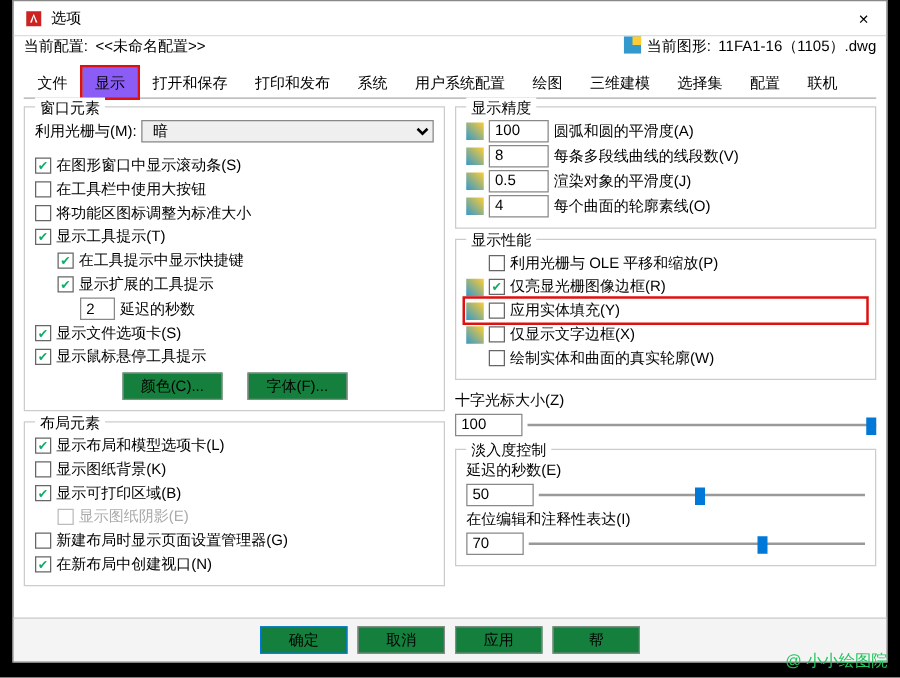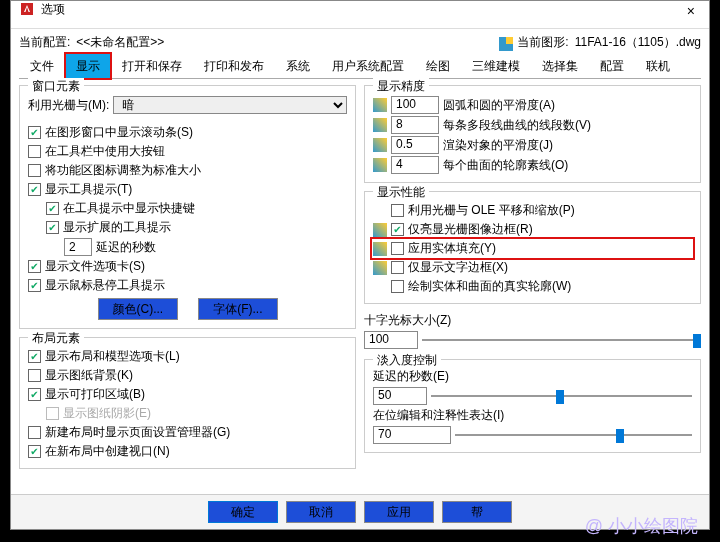--- a/index.html
+++ b/index.html
@@ -1,50 +1,50 @@
 <!DOCTYPE html>
 <html><head>
 <meta charset="utf-8">
 <style>
 *{box-sizing:border-box;font-family:"Microsoft YaHei","SimSun",sans-serif;font-size:12px}
 body{margin:0;background:#000;width:720px;height:542px;overflow:hidden;position:relative}
 .window{position:absolute;left:10px;top:0;width:700px;height:530px;background:#fff;border:1px solid #888}
-.titlebar{height:28px;display:flex;padding:0 8px;border-bottom:1px solid #ddd}
+.titlebar{height:28px;display:flex;align-items:center;padding:0 8px;border-bottom:1px solid #ddd}
 .titlebar .ticon{width:16px;height:16px;margin-right:6px}
 .titlebar .close{margin-left:auto;font-size:14px;padding:2px 6px;cursor:default}
-.inforow{height:22px;display:flex;align-items:flex-end;padding:0 8px}
+.inforow{height:22px;display:flex;align-items:flex-start;padding:0 8px}
 .inforow .lbl{margin-right:6px}
 .inforow .val1{margin-right:auto}
 .inforow .dicon{width:14px;height:14px;margin-right:4px}
 .tabs{display:flex;border-bottom:1px solid #aaa;margin:2px 8px 0 8px}
 .tab{padding:4px 10px;border:1px solid transparent;border-bottom:none;margin-bottom:-1px;white-space:nowrap}
-.tab.active{border-color:#aaa;background:#0ea5e9}
+.tab.active{border-color:#aaa;background:#8b5cf6}
 .tab.hl{outline:2px solid #d11;outline-offset:-1px}
 .body{display:flex;padding:6px 8px;gap:8px}
 .col{flex:1;display:flex;flex-direction:column;gap:8px}
 .group{border:1px solid #ccc;padding:8px 8px 6px 8px;position:relative}
 .group>.gtitle{position:absolute;top:-8px;left:8px;background:#fff;padding:0 4px}
 .row{display:flex;align-items:center;margin:2px 0;gap:4px}
 .row.ind1{padding-left:18px}.row.ind2{padding-left:36px}
 .chk{width:13px;height:13px;border:1px solid #666;display:inline-flex;align-items:center;justify-content:center;font-size:10px;color:#1a6}
 .chk.on::before{content:"✔"}
 .chk.dis{border-color:#bbb;color:#bbb}
 .dtxt{color:#aaa}
 select,input[type=text]{border:1px solid #888;height:18px;padding:0 4px;font-size:12px}
-.btn{border:1px solid #888;background:#1d4ed8;height:22px;padding:0 14px}
+.btn{border:1px solid #888;background:#15803d;height:22px;padding:0 14px}
 .vicon{width:14px;height:14px;background:linear-gradient(45deg,#39c,#fc3);display:inline-block}
 .num{width:48px;height:18px;border:1px solid #888;padding:0 4px;display:inline-block}
 .slider{position:relative;flex:1;height:18px}
 .slider .track{position:absolute;top:8px;left:0;right:0;height:2px;background:#999}
 .slider .thumb{position:absolute;top:3px;width:8px;height:14px;background:#0078d7}
 .hlbox{outline:2px solid #d11;outline-offset:1px}
 .btnbar{display:flex;justify-content:center;gap:8px;padding:6px 10px;border-top:1px solid #ccc;position:absolute;bottom:0;left:0;right:0;background:#f4f4f4}
 .btnbar .btn{min-width:70px}
 .btnbar .btn.def{border:1px solid #0078d7}
-.watermark{position:absolute;right:22px;bottom:4px;color:#c4b5fd;font-size:18px}
+.watermark{position:absolute;right:10px;bottom:4px;color:#22c55e;font-size:13px}
 </style>
 </head>
 <body>
 
 <div class="window">
   <div class="titlebar">
     <svg class="ticon" viewBox="0 0 16 16">
         <path fill="#c22" d="M2 2h12v12H2z"></path>
         <path fill="#fff" d="M5 11l3-7 3 7h-1.5L8 6l-1.5 5z"></path>
       </svg>
@@ -225,21 +225,21 @@
         <div>延迟的秒数(E)</div>
         <div class="row">
             <span class="num" style="width:54px">50</span>
           <div class="slider">
               <div class="track"></div>
               <div class="thumb" style="left:48%"></div>
             </div>
           </div>
         <div>在位编辑和注释性表达(I)</div>
         <div class="row">
-            <span class="num" style="width:78px">70</span>
+            <span class="num" style="width:46px">70</span>
           <div class="slider">
               <div class="track"></div>
               <div class="thumb" style="left:68%"></div>
             </div>
           </div>
       </div>
     </div>
   </div>
 
   <div class="btnbar">

